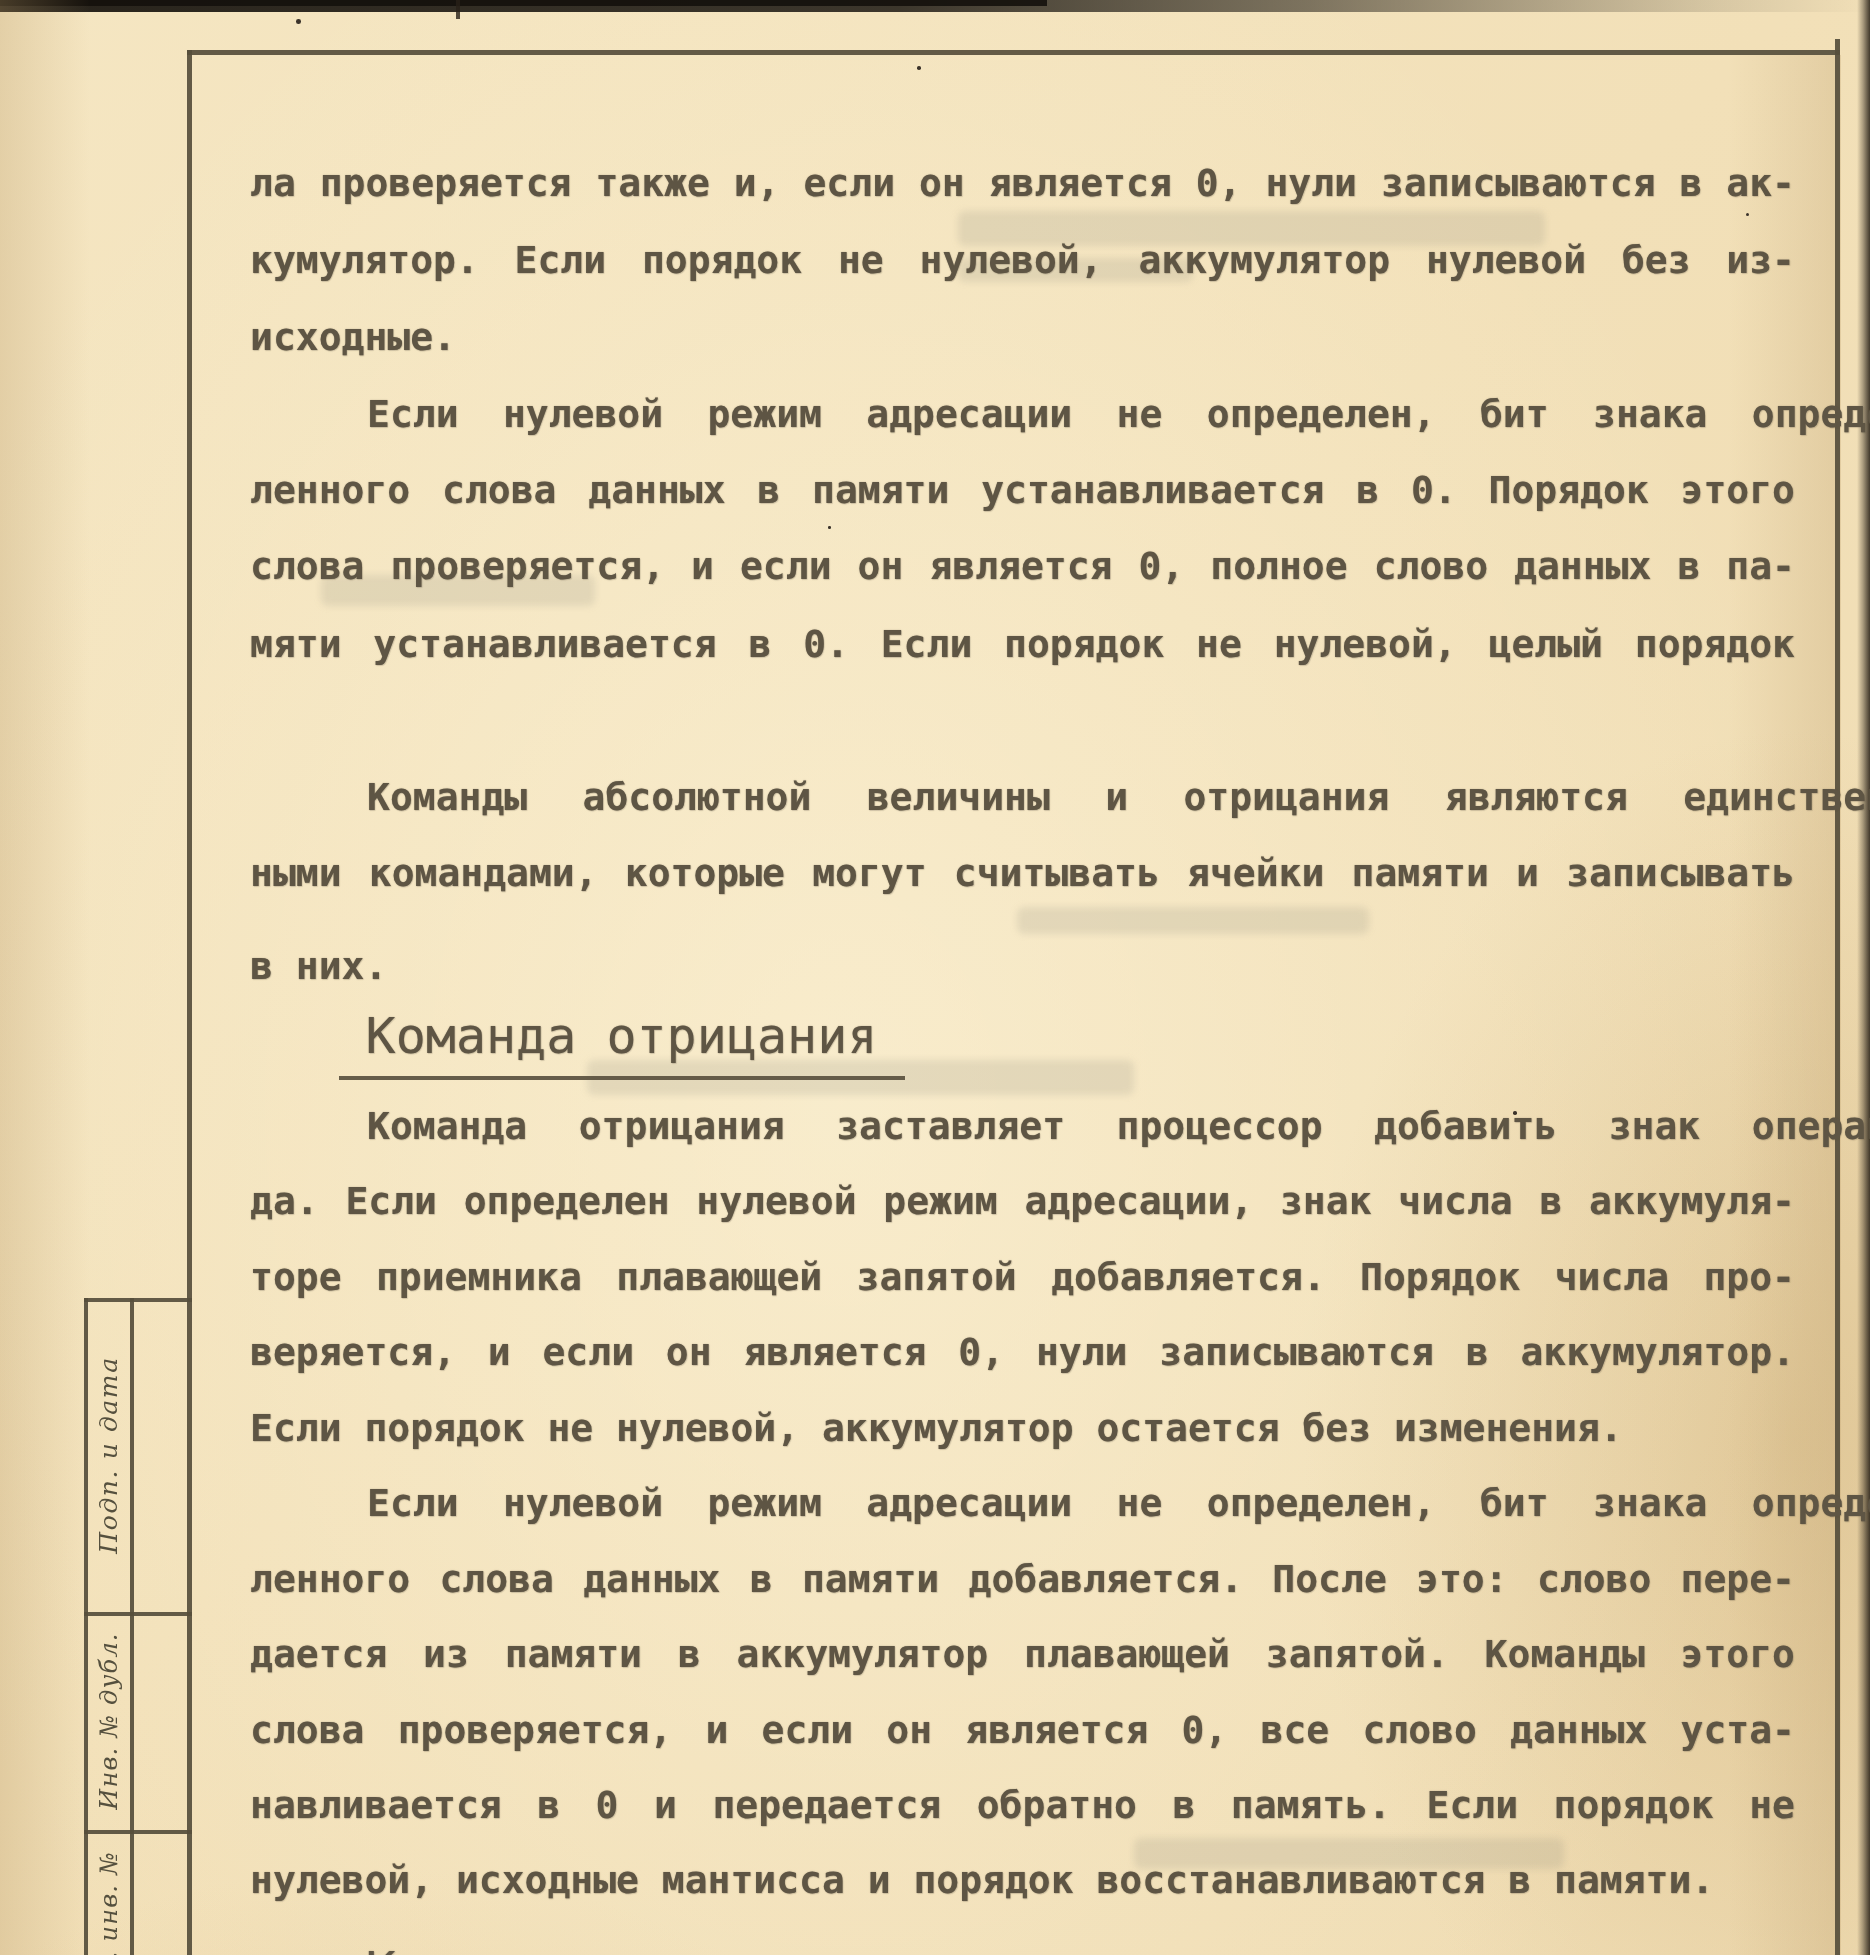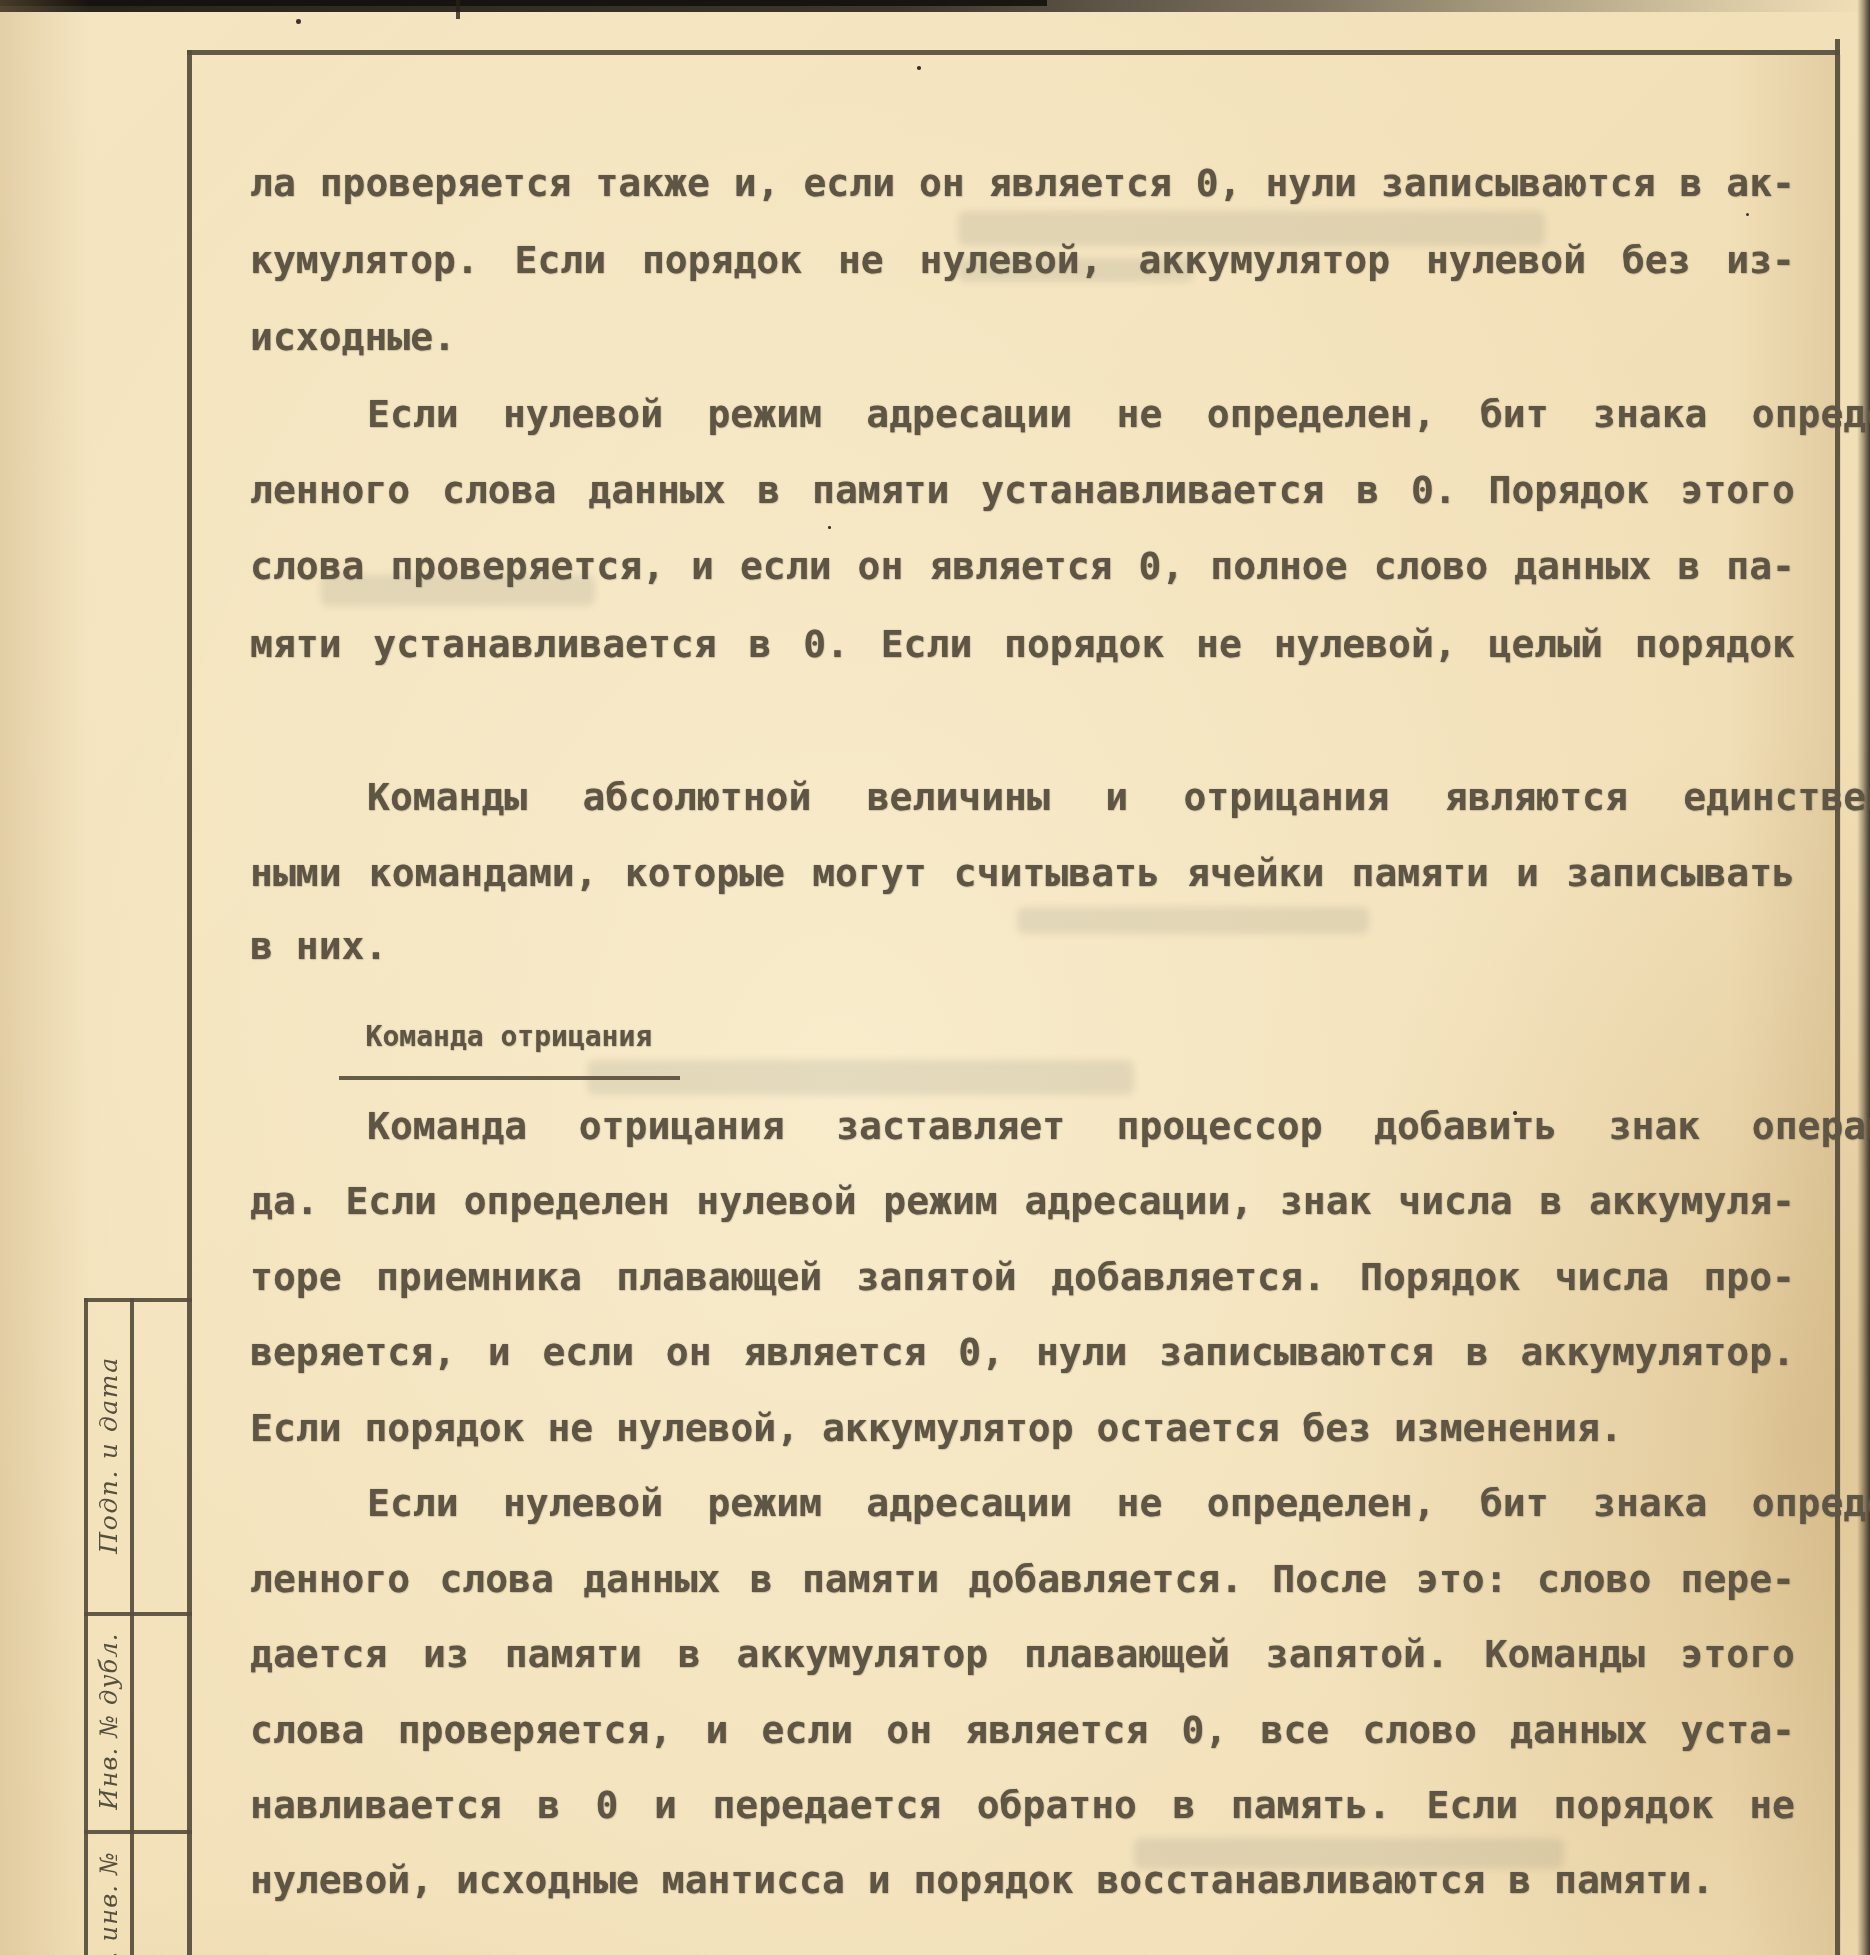--- a/index.html
+++ b/index.html
@@ -31,21 +31,21 @@
   #text-layer{position:absolute;left:0;top:0;width:100%;height:100%;}
   .line{
     position:absolute;left:250px;width:1545px;height:75px;line-height:75px;
     font-size:38px;font-weight:700;color:#5e5544;
     text-shadow:0 0 1.2px rgba(94,85,68,.55), 0.8px 0.8px 0.8px rgba(94,85,68,.18);
     text-align:justify;text-align-last:justify;white-space:normal;
   }
   .line.no-just{text-align:left;text-align-last:left;}
   .heading{position:absolute;left:339px;height:75px;line-height:75px;}
   .heading span{
-    display:inline-block;font-size:28px;font-weight:700;color:#5e5544;
+    display:inline-block;font-size:50px;font-weight:400;color:#5e5544;
     text-shadow:0 0 1.2px rgba(94,85,68,.55), 0.8px 0.8px 0.8px rgba(94,85,68,.18);
     padding:0 28px 2.3px 26.6px;border-bottom:4.7px solid rgba(86,78,60,.9);
   }
   .rot{position:absolute;display:flex;align-items:center;justify-content:center;
     transform:translate(-50%,-50%) rotate(-90deg);white-space:nowrap;
     font-family:"DejaVu Serif", serif;font-style:italic;color:#55503e;}
 </style>
 </head>
 <body>
 
@@ -88,21 +88,21 @@
   <div id="text-layer">
       <div class="line" style="top: 146px;">ла проверяется также и, если он является 0, нули записываются в ак-</div>
       <div class="line" style="top: 223px;">кумулятор. Если порядок не нулевой, аккумулятор нулевой без из-</div>
       <div class="line no-just" style="top: 300px;">исходные.</div>
       <div class="line" style="padding-left: 117px; top: 377px;">Если нулевой режим адресации не определен, бит знака опреде-</div>
       <div class="line" style="top: 453px;">ленного слова данных в памяти устанавливается в 0. Порядок этого</div>
       <div class="line" style="top: 529px;">слова проверяется, и если он является 0, полное слово данных в па-</div>
       <div class="line" style="top: 607px;">мяти устанавливается в 0. Если порядок не нулевой, целый порядок</div>
       <div class="line" style="padding-left: 117px; top: 760px;">Команды абсолютной величины и отрицания являются единствен-</div>
       <div class="line" style="top: 836px;">ными командами, которые могут считывать ячейки памяти и записывать</div>
-      <div class="line no-just" style="top: 909px;">в них.</div>
+      <div class="line no-just" style="top: 929px;">в них.</div>
       <div class="heading" style="top: 999px;"><span>Команда отрицания</span></div>
       <div class="line" style="padding-left: 117px; top: 1089px;">Команда отрицания заставляет процессор добавить знак операн-</div>
       <div class="line" style="top: 1164px;">да. Если определен нулевой режим адресации, знак числа в аккумуля-</div>
       <div class="line" style="top: 1240px;">торе приемника плавающей запятой добавляется. Порядок числа про-</div>
       <div class="line" style="top: 1315px;">веряется, и если он является 0, нули записываются в аккумулятор.</div>
       <div class="line no-just" style="top: 1391px;">Если порядок не нулевой, аккумулятор остается без изменения.</div>
       <div class="line" style="padding-left: 117px; top: 1466px;">Если нулевой режим адресации не определен, бит знака опреде-</div>
       <div class="line" style="top: 1542px;">ленного слова данных в памяти добавляется. После это:  слово пере-</div>
       <div class="line" style="top: 1617px;">дается из памяти в аккумулятор плавающей запятой. Команды этого</div>
       <div class="line" style="top: 1693px;">слова проверяется, и если он  является 0, все слово данных уста-</div>

